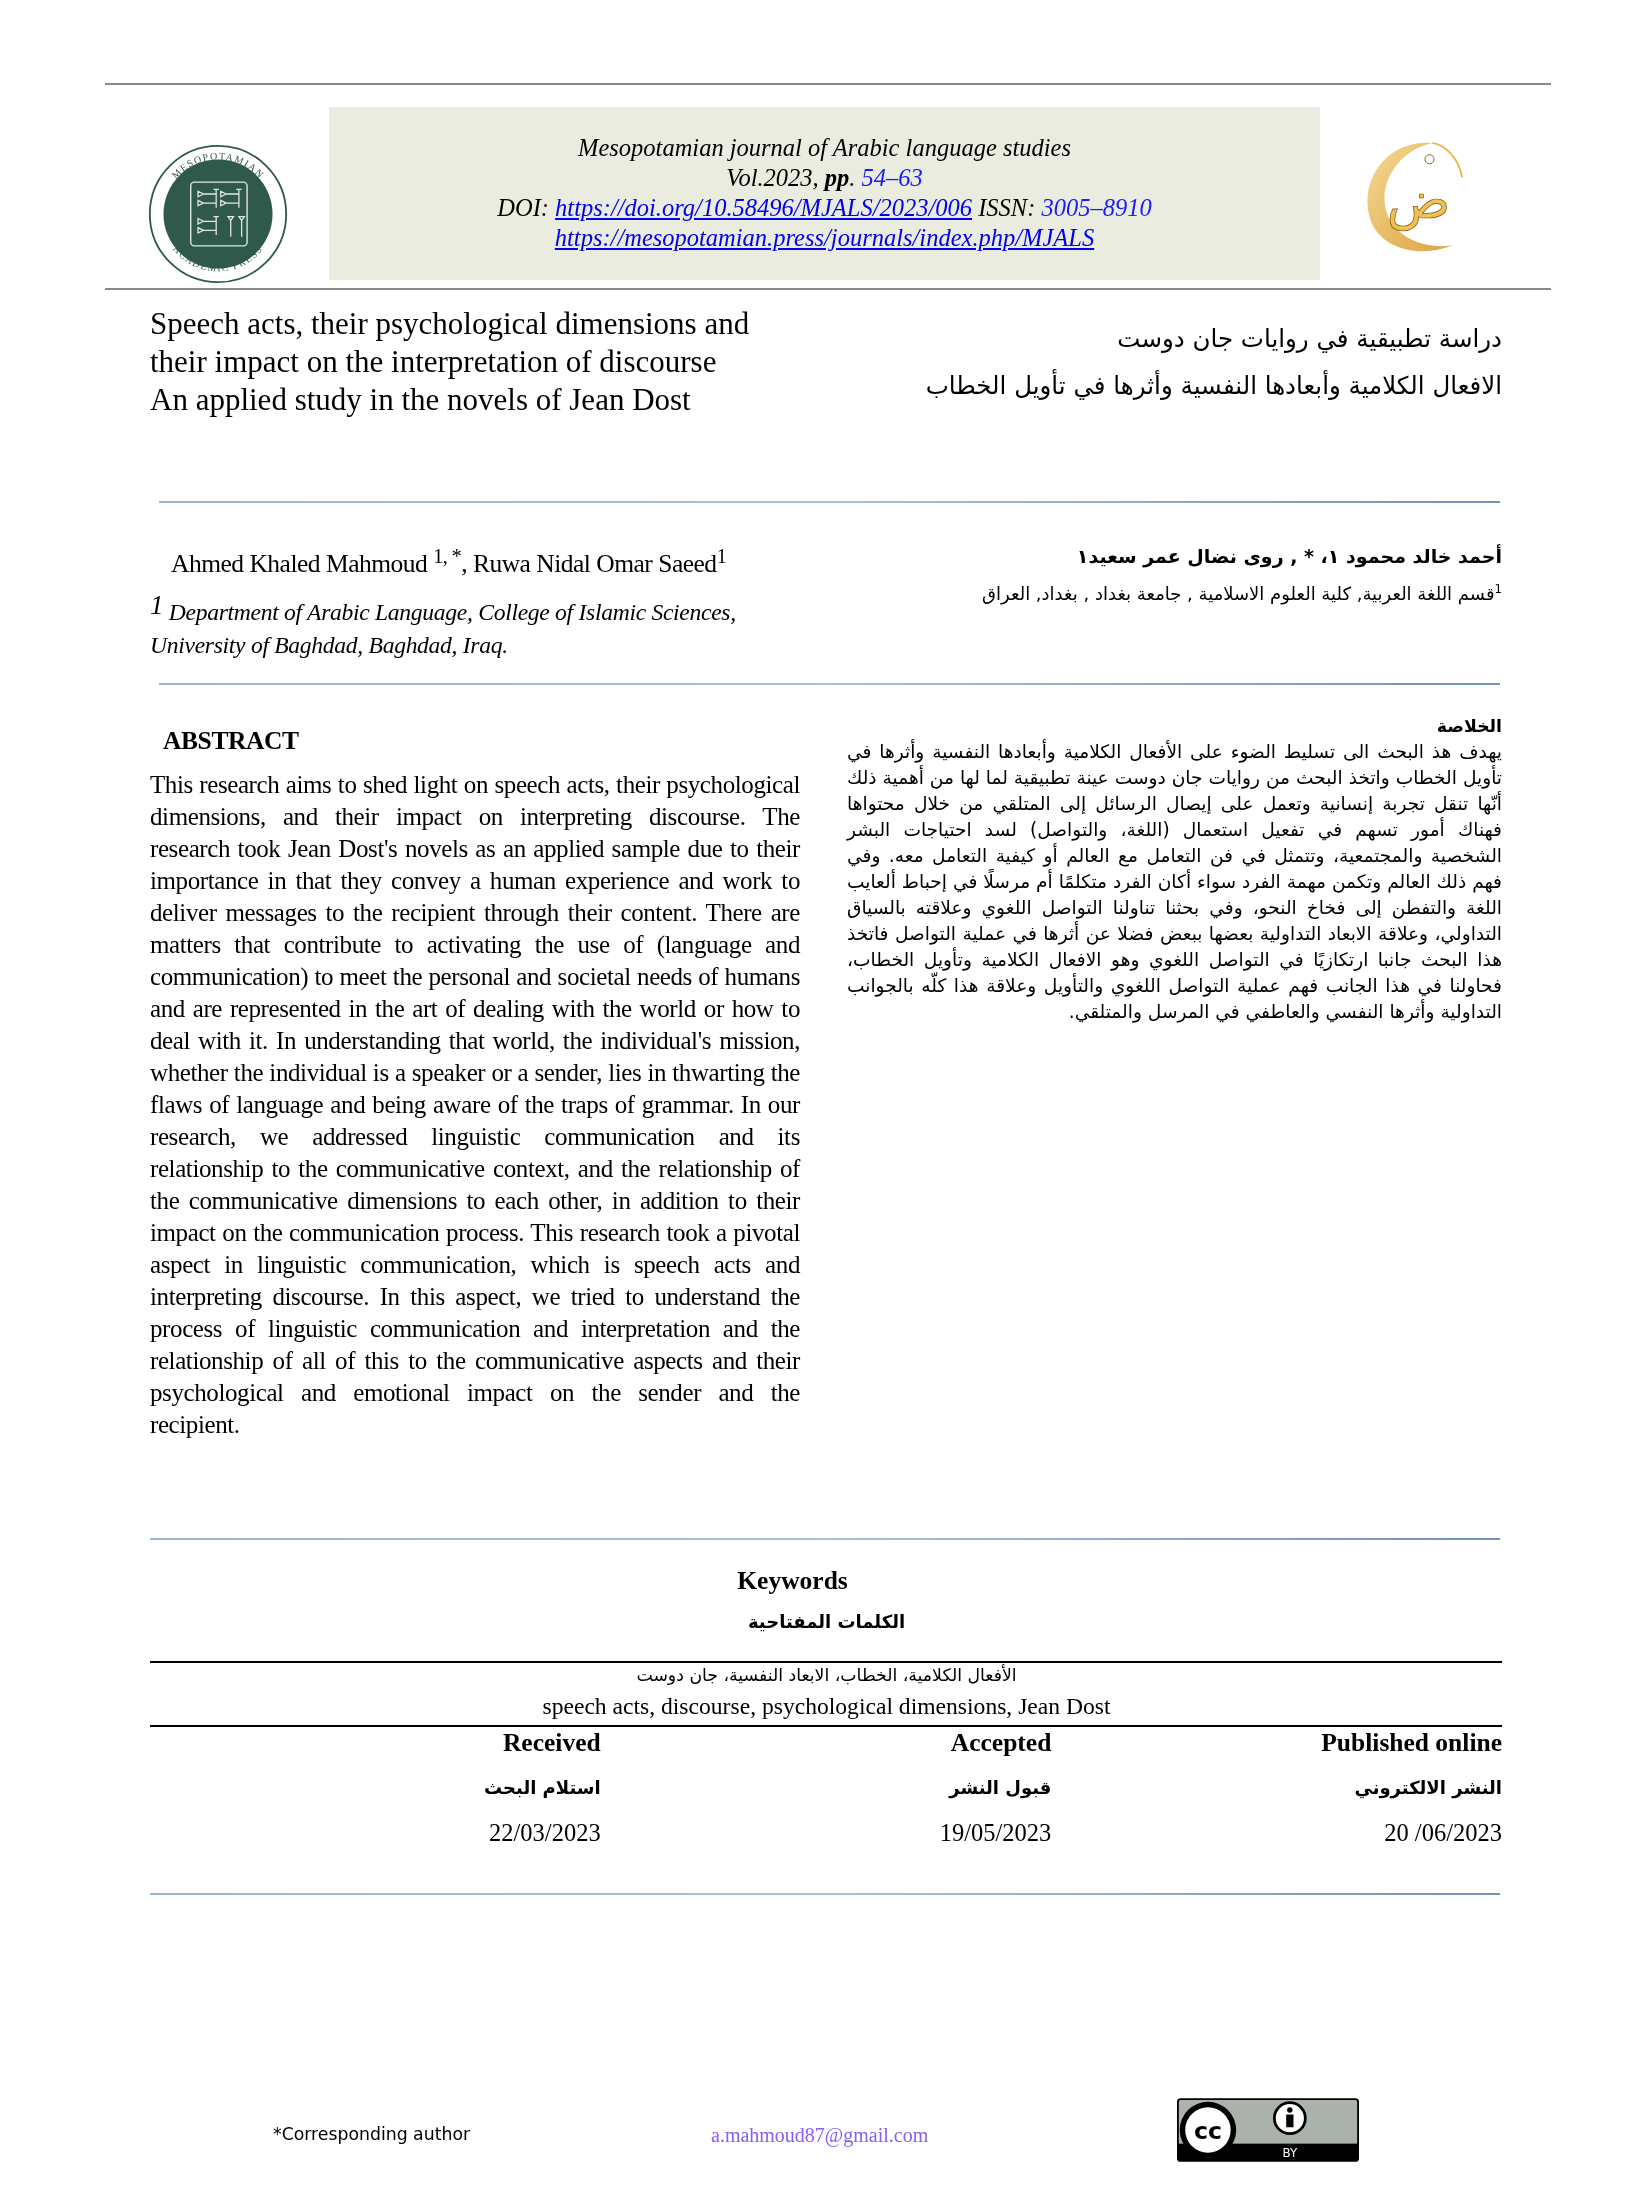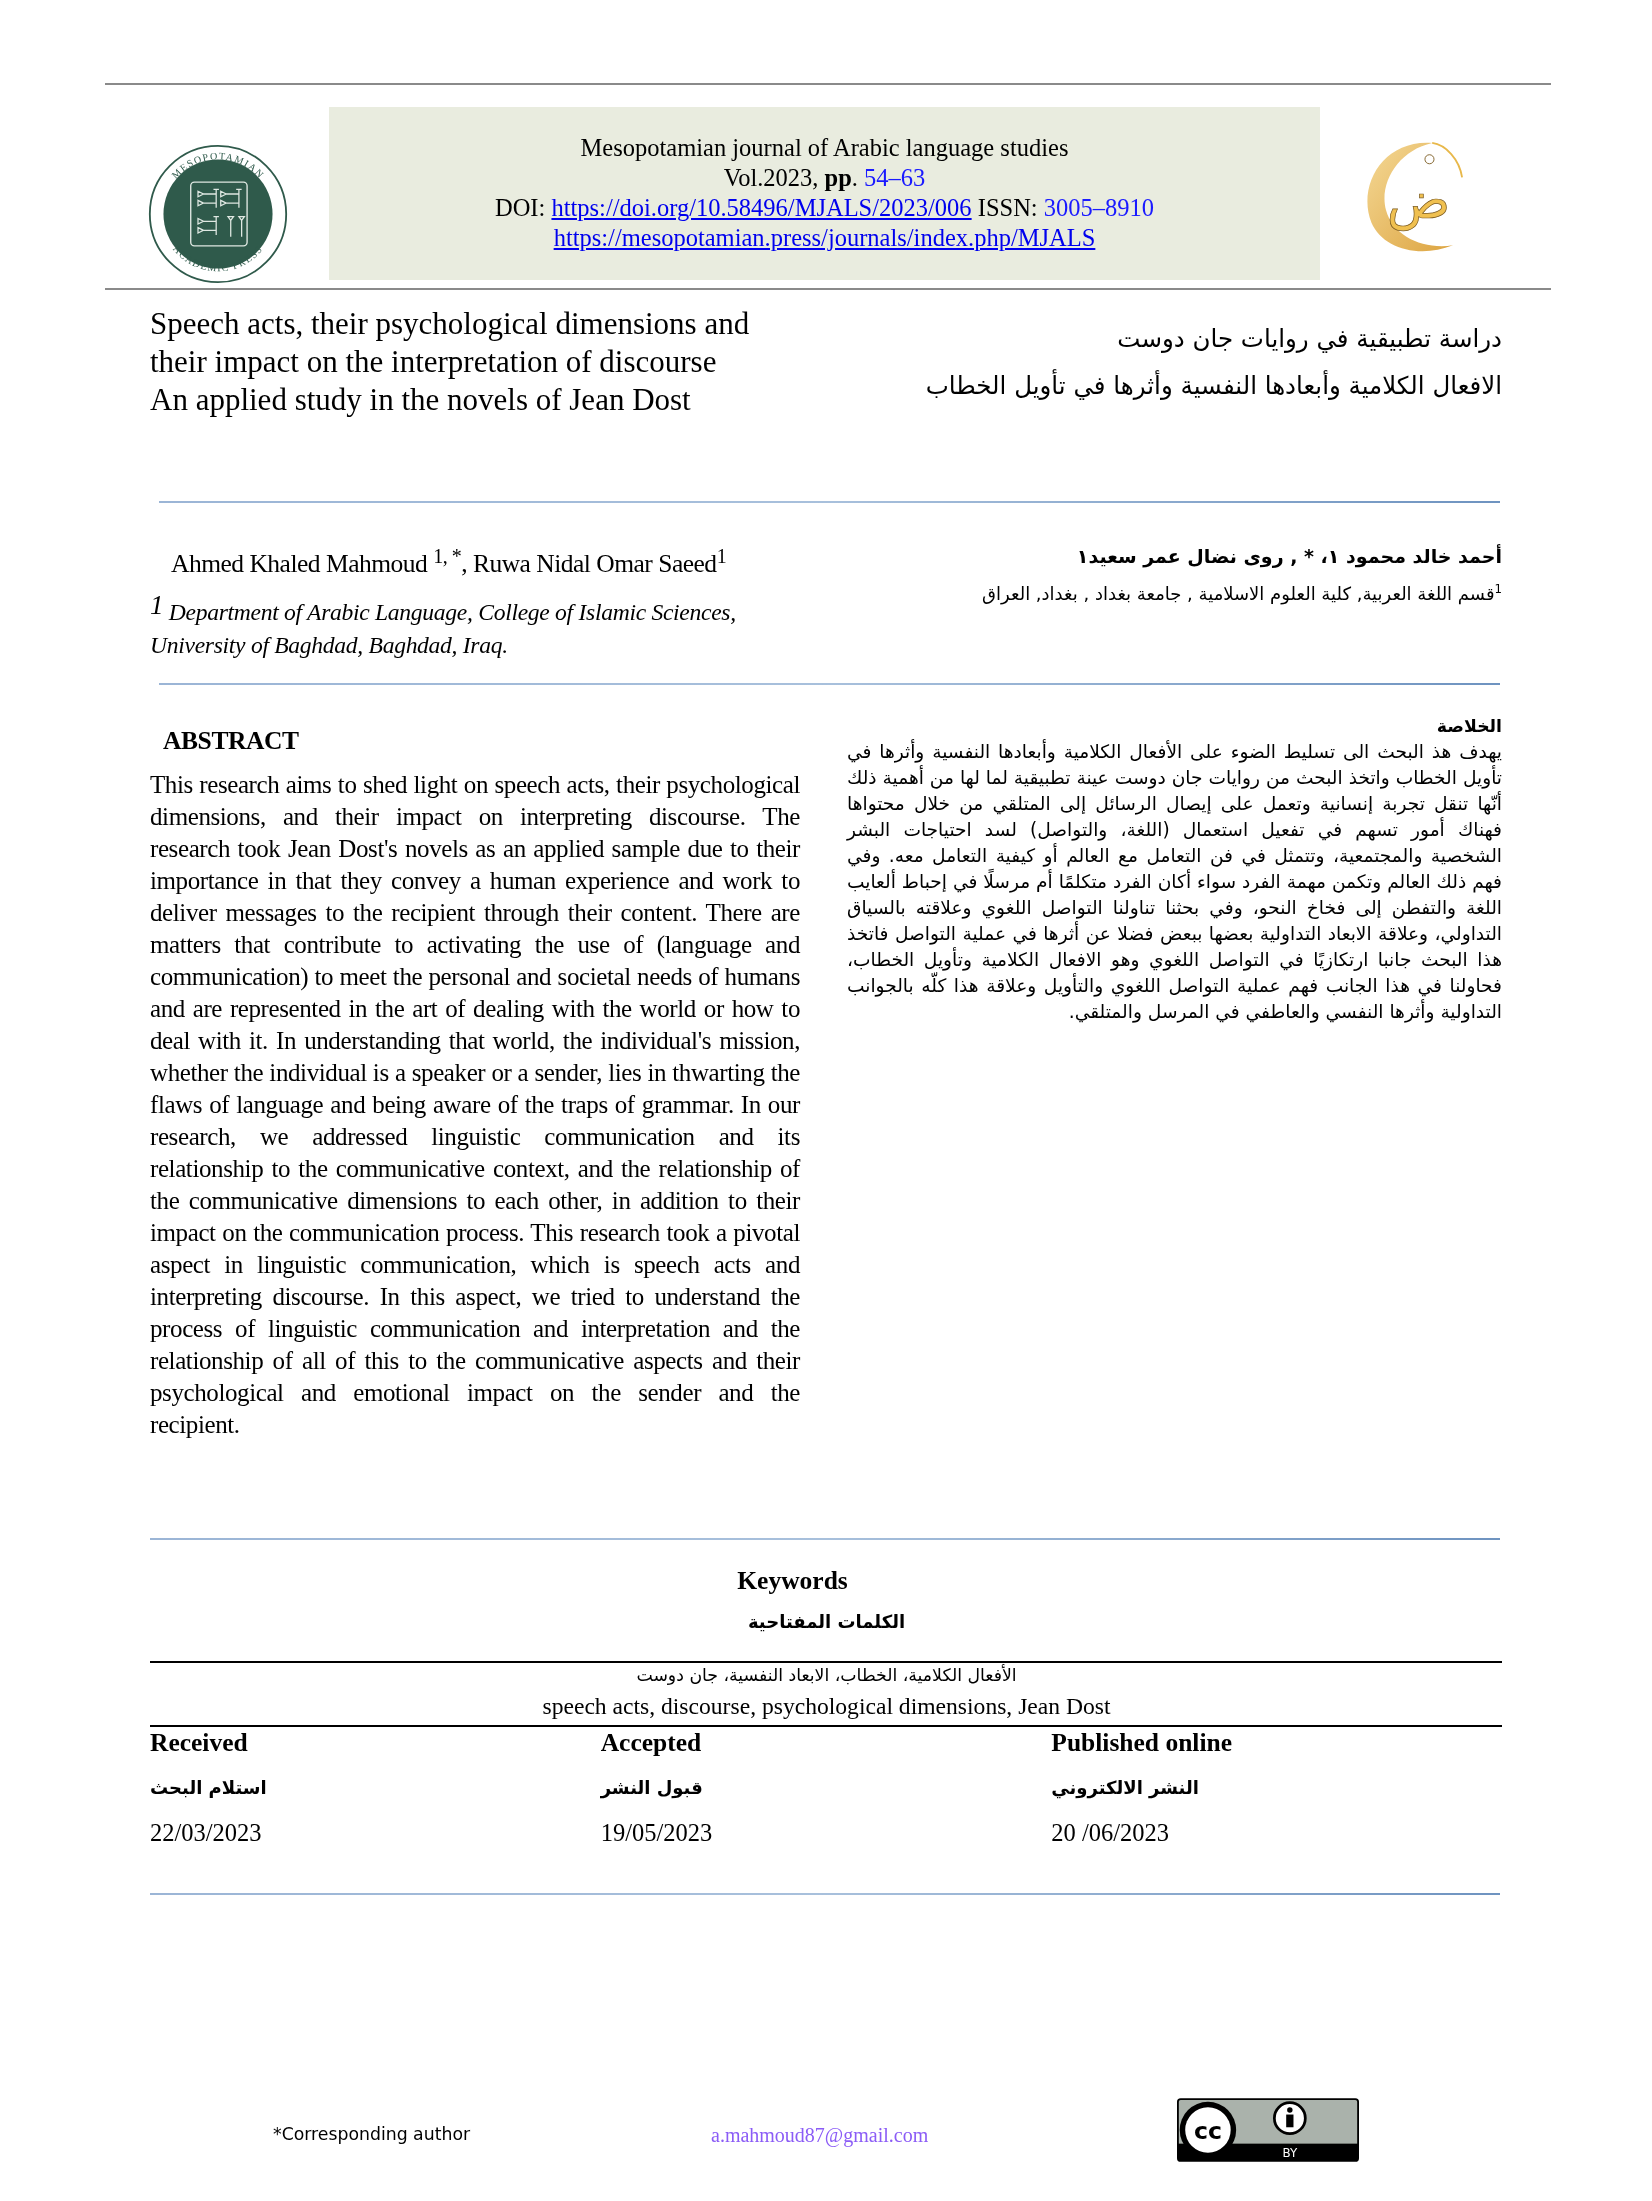--- a/index.html
+++ b/index.html
@@ -2,21 +2,21 @@
 <html style="font-size:14.5px"><head>
 <meta charset="utf-8">
 <style>
   html, body { margin:0; padding:0; background:#ffffff; }
   body { width:1653px; height:2202px; position:relative; overflow:hidden;
          font-family:"Liberation Serif", serif; color:#000; }
   .abs { position:absolute; }
   .rule-top { left:105px; width:1446px; top:83px; height:1.8px; background:#8a8a8a; }
   .rule-head-bottom { left:105px; width:1446px; top:288px; height:1.8px; background:#8a8a8a; }
   .header-box { left:329px; top:107px; width:991px; height:173px; background:#e9ecdf;
-                text-align:center; font-size:24.5px; line-height:30px; padding-top:25.5px; box-sizing:border-box; }
+                text-align:center; font-size:24.5px; line-height:30px; padding-top:25.5px; box-sizing:border-box;font-style:italic; }
   .header-box .lnk { color:#0000ee; text-decoration:underline; }
   .header-box .blue { color:#1a1aff; }
   .header-box b { font-weight:bold; }
   .logo-left { left:148px; top:144px; width:140px; height:140px; }
   .logo-right { left:1346px; top:123px; width:118px; height:145px; }
   .title-en { left:150px; top:305px; width:691px; font-size:31px; line-height:38px; }
   .title-ar { right:151px; top:315px; width:655px; font-family:"DejaVu Sans", sans-serif; font-size:24.5px;
               line-height:47px; text-align:right; direction:rtl; }
   .rule-blue { height:1.8px; background:linear-gradient(90deg,#9bb5d6,#a8c0dc,#6e93c0); }
   .authors-en { left:171px; top:545px; font-size:25.5px; letter-spacing:-0.5px; }
@@ -31,21 +31,21 @@
   .abstract-en p { margin:0; }
   .abstract-ar { right:151px; top:715px; width:655px; font-family:"DejaVu Sans", sans-serif; font-size:18.6px; line-height:26px;
                  direction:rtl; text-align:justify; }
   .abstract-ar h2 { margin:0 0 1.8px 0; font-size:17.3px; font-weight:bold; line-height:22px; }
   .abstract-ar p { margin:0; }
   .kw-title { left:0; width:1585px; top:1566px; text-align:center; font-size:25.5px; font-weight:bold; }
   .kw-title-ar { left:0; width:1653px; top:1611px; text-align:center; font-family:"DejaVu Sans", sans-serif; font-size:18px; font-weight:bold; direction:rtl; }
   .rule-black { left:150px; width:1352px; height:1.8px; background:#000; }
   .kw-ar { left:0; width:1653px; top:1665px; text-align:center; font-family:"DejaVu Sans", sans-serif; font-size:17.3px; direction:rtl; }
   .kw-en { left:0; width:1653px; top:1693px; text-align:center; font-size:23.6px; }
-  .dates { left:150px; width:1352px; top:1727px; display:grid; grid-template-columns:1fr 1fr 1fr; text-align:left; }
+  .dates { left:150px; width:1352px; top:1727px; display:grid; grid-template-columns:1fr 1fr 1fr; text-align:right; }
   .dates .hd { font-size:25.5px; font-weight:bold; height:45px; line-height:31px; }
   .dates .hd-ar { font-family:"DejaVu Sans", sans-serif; font-size:18px; font-weight:bold; height:45px; line-height:31px; direction:rtl; }
   .dates .val { font-size:24.5px; line-height:31px; }
   .footer-note { left:273px; top:2124px; font-family:"DejaVu Sans", sans-serif; font-size:17.3px; }
   .footer-email { left:711px; top:2124px; font-size:20px; color:#8b5cf6; }
   .cc-badge { left:1177px; top:2098px; width:182px; height:56px; }
 </style>
 </head>
 <body>
 

